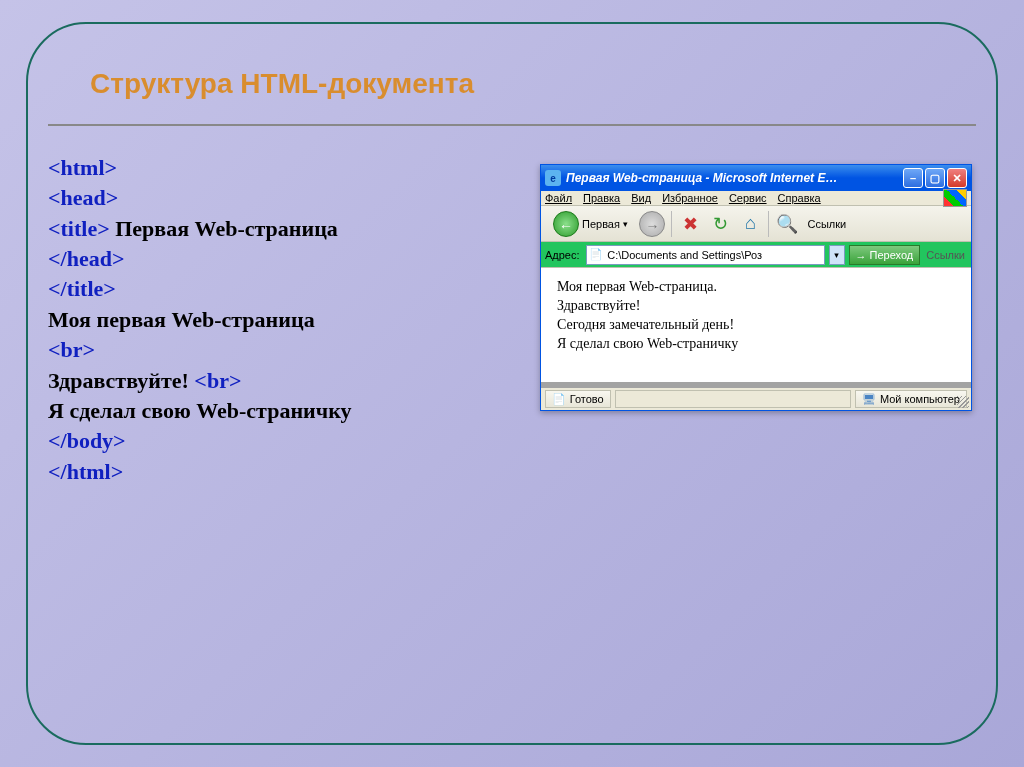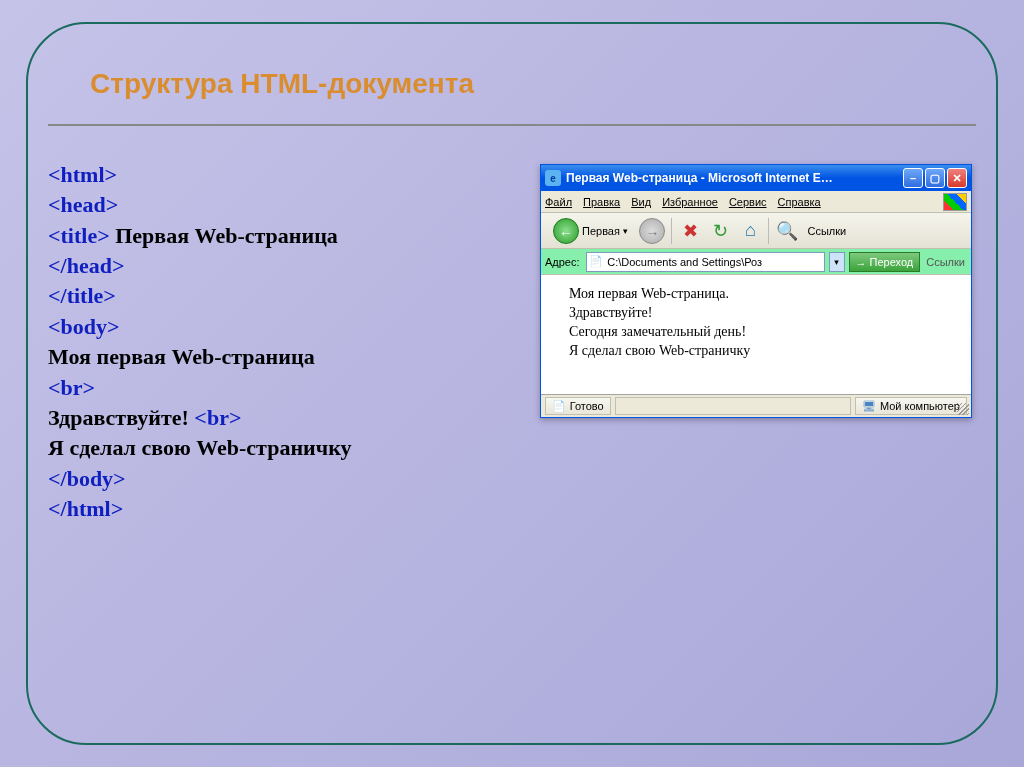--- a/index.html
+++ b/index.html
@@ -25,21 +25,21 @@
     color: #d98d2e;
   }
   .title-underline {
     position: absolute;
     top: 124px; left: 48px; right: 48px;
     height: 2px;
     background: #888;
   }
   .code-block {
     position: absolute;
-    top: 160px; left: 48px;
+    top: 153px; left: 48px;
     width: 470px;
     font-size: 22px;
     font-weight: bold;
     line-height: 1.38;
     font-family: "Times New Roman", serif;
   }
   .tag-blue { color: #1020c0; }
   .txt-black { color: #000; }
 
   
@@ -66,36 +66,36 @@
     background: #5cb3f0;
     border-radius: 3px;
     margin-right: 5px;
     display: flex; align-items:center; justify-content:center;
     font-size: 10px; color:#003a9e; font-weight:bold;
   }
   .titlebar .title-text {
     flex: 1;
     font-weight: bold;
     font-size: 12px;
-    white-space: nowrap; overflow: hidden;
+    white-space: nowrap; overflow: hidden; font-style: italic;
   }
   .win-btn {
     width: 20px; height: 20px;
     margin-left: 2px;
     border: 1px solid #fff;
     border-radius: 3px;
     display: flex; align-items:center; justify-content:center;
     font-size: 11px; font-weight:bold;
     cursor: default;
   }
   .win-min, .win-max { background: linear-gradient(#6fa8f7,#2d6de0); color:#fff; }
   .win-close { background: linear-gradient(#f08080,#d43a2a); color:#fff; }
 
   .menubar {
-    height: 22px;
+    height: 15px;
     background: #ece9d8;
     display: flex; align-items: center;
     padding: 4px 4px;
     border-bottom: 1px solid #c0c0b0;
   }
   .menubar span { margin-right: 11px; cursor: default; }
   .menubar span u { text-decoration: underline; }
   .menubar .flag {
     margin-left: auto;
     width: 24px; height: 18px;
@@ -129,21 +129,21 @@
     font-size: 18px;
   }
   .ic-stop { color:#c33; }
   .ic-refresh { color:#393; }
   .ic-home { color:#27a; }
   .ic-search { color:#27a; }
   .tb-search-label { margin-left:2px; }
 
   .addrbar {
     height: 26px;
-    background: #86efac;
+    background: #22c55e;
     display:flex; align-items:center;
     padding: 0 4px;
     border-bottom: 1px solid #c0c0b0;
     gap: 4px;
   }
   .addrbar .lbl { margin-right:2px; }
   .addrbar .addr-input {
     flex:1;
     height: 20px;
     background:#fff;
@@ -160,26 +160,26 @@
     background: linear-gradient(#7ec97e,#3aa33a);
     border:1px solid #2a7a2a; color:#fff;
     display:flex; align-items:center; gap:3px;
     font-size:11px;
   }
   .links-lbl { margin: 15px 2px; color:#555; }
 
   .content {
     background:#fff;
     min-height: 120px;
-    padding: 10px 28px;
+    padding: 10px 16px;
     font-family: "Times New Roman", serif;
     font-size: 14px;
     color:#000;
     line-height: 1.35;
-    border-bottom: 1px solid #a3a3a3;
+    border-bottom: 6px solid #a3a3a3;
   }
 
   .statusbar {
     height: 22px;
     background: #ece9d8;
     display:flex; align-items:center;
     padding: 0 4px;
     font-size:11px;
   }
   .status-cell {
@@ -209,21 +209,20 @@
 <div class="title-underline"></div>
 
 <div class="code-block">
   <div><span class="tag-blue">&lt;html&gt;</span></div>
   <div><span class="tag-blue">&lt;head&gt;</span></div>
   <div>
     <span class="tag-blue">&lt;title&gt;</span><span class="txt-black"> Первая  Web-страница</span>
   </div>
   <div><span class="tag-blue">&lt;/head&gt;</span></div>
   <div><span class="tag-blue">&lt;/title&gt;</span></div>
-  <div><span class="tag-blue">&lt;body&gt;</span></div>
   <div><span class="txt-black">Моя первая Web-страница</span></div>
   <div><span class="tag-blue">&lt;br&gt;</span></div>
   <div>
     <span class="txt-black">Здравствуйте! </span><span class="tag-blue">&lt;br&gt;</span>
   </div>
   <div><span class="txt-black">Я сделал свою Web-страничку</span></div>
   <div><span class="tag-blue">&lt;/body&gt;</span></div>
   <div><span class="tag-blue">&lt;/html&gt;</span></div>
 </div>
 

